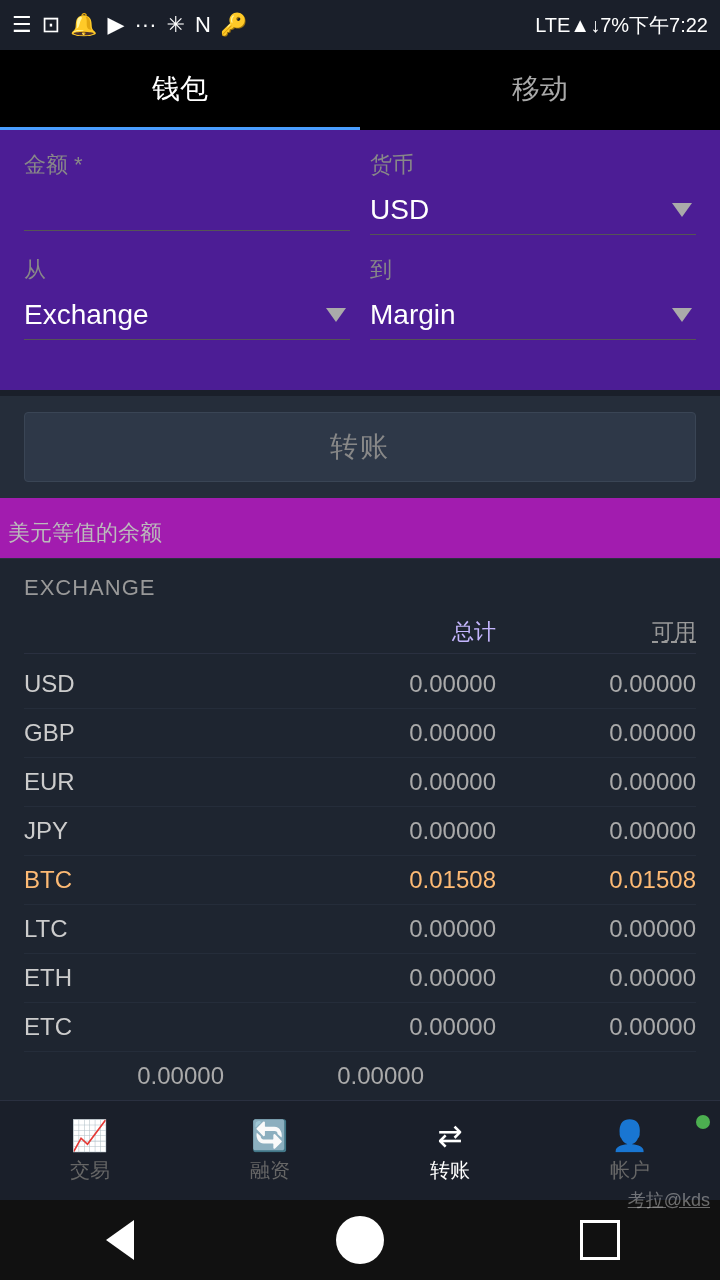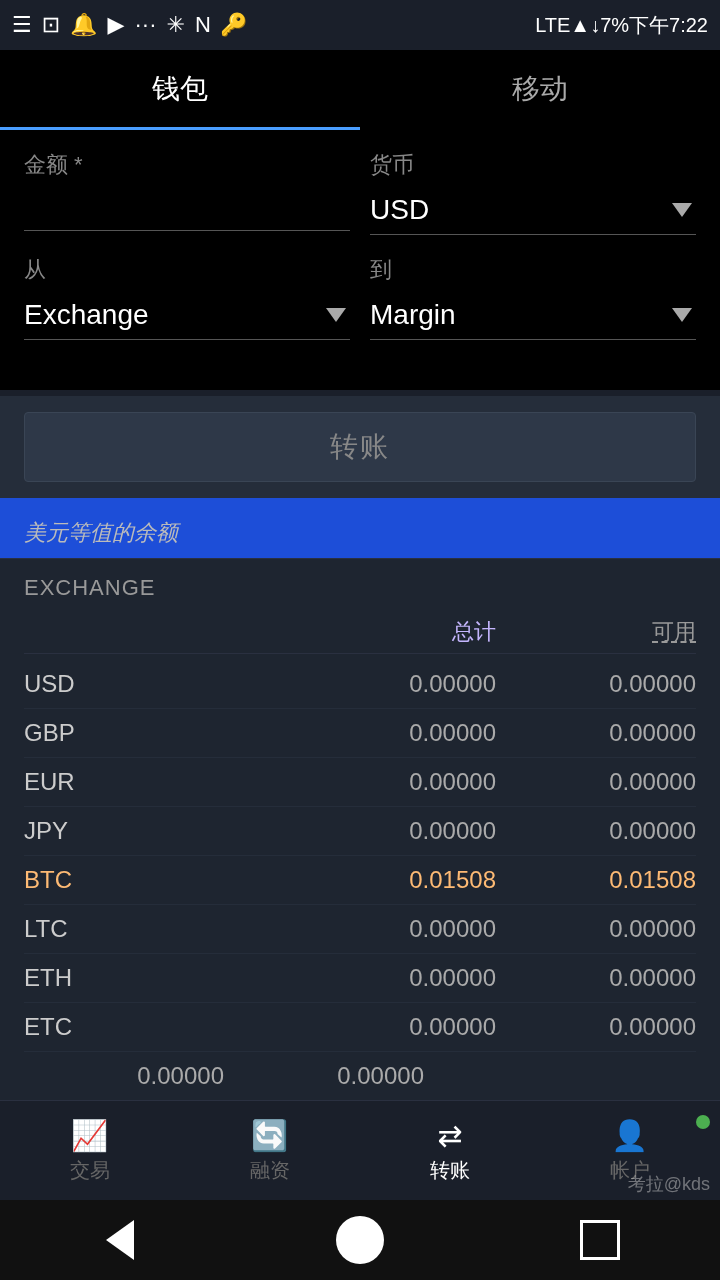--- a/index.html
+++ b/index.html
@@ -45,21 +45,21 @@
       cursor: pointer;
       border-bottom: 3px solid transparent;
     }
     .tab-top.active {
       color: #fff;
       border-bottom: 3px solid #4a9eff;
     }
 
     
     .form-area {
-      background: #000000;
+      background: #4c1d95;
       padding: 20px 24px 30px 24px;
       border-bottom: 6px solid #1a1f2a;
     }
 
     .form-row {
       display: flex;
       gap: 20px;
       margin-bottom: 20px;
     }
 
@@ -121,24 +121,23 @@
       border: 1px solid #3a4555;
       border-radius: 4px;
       color: #888;
       font-size: 28px;
       cursor: pointer;
       letter-spacing: 2px;
     }
 
     
     .balance-section {
-      background: #1d4ed8;
-      padding: 20px 24px 10px 24px;
+      background: #a21caf;
+      padding: 20px 24px 10px 8px;
       border-bottom: 1px solid #2a3040;
-      font-style: italic;
     }
     .balance-row {
       display: flex;
       justify-content: space-between;
       align-items: center;
     }
     .balance-label { font-size: 22px; color: #bbb; }
     .balance-value { font-size: 28px; color: #fff; font-weight: bold; }
 
     
@@ -233,24 +232,25 @@
       width: 48px; height: 48px;
       border-radius: 50%;
       background: #fff;
     }
     .square-recent {
       width: 40px; height: 40px;
       border: 3px solid #fff;
     }
     .watermark {
       position: fixed;
-      bottom: 84px;
+      bottom: 68px;
       right: 10px;
       font-size: 18px;
       color: rgba(200,200,200,0.5);
+      text-decoration: underline;
     }
   </style>
 </head>
 <body>
 
 <div class="status-bar">
   <div class="status-left">
     <span>☰</span>
     <span>⊡</span>
     <span>🔔</span>

